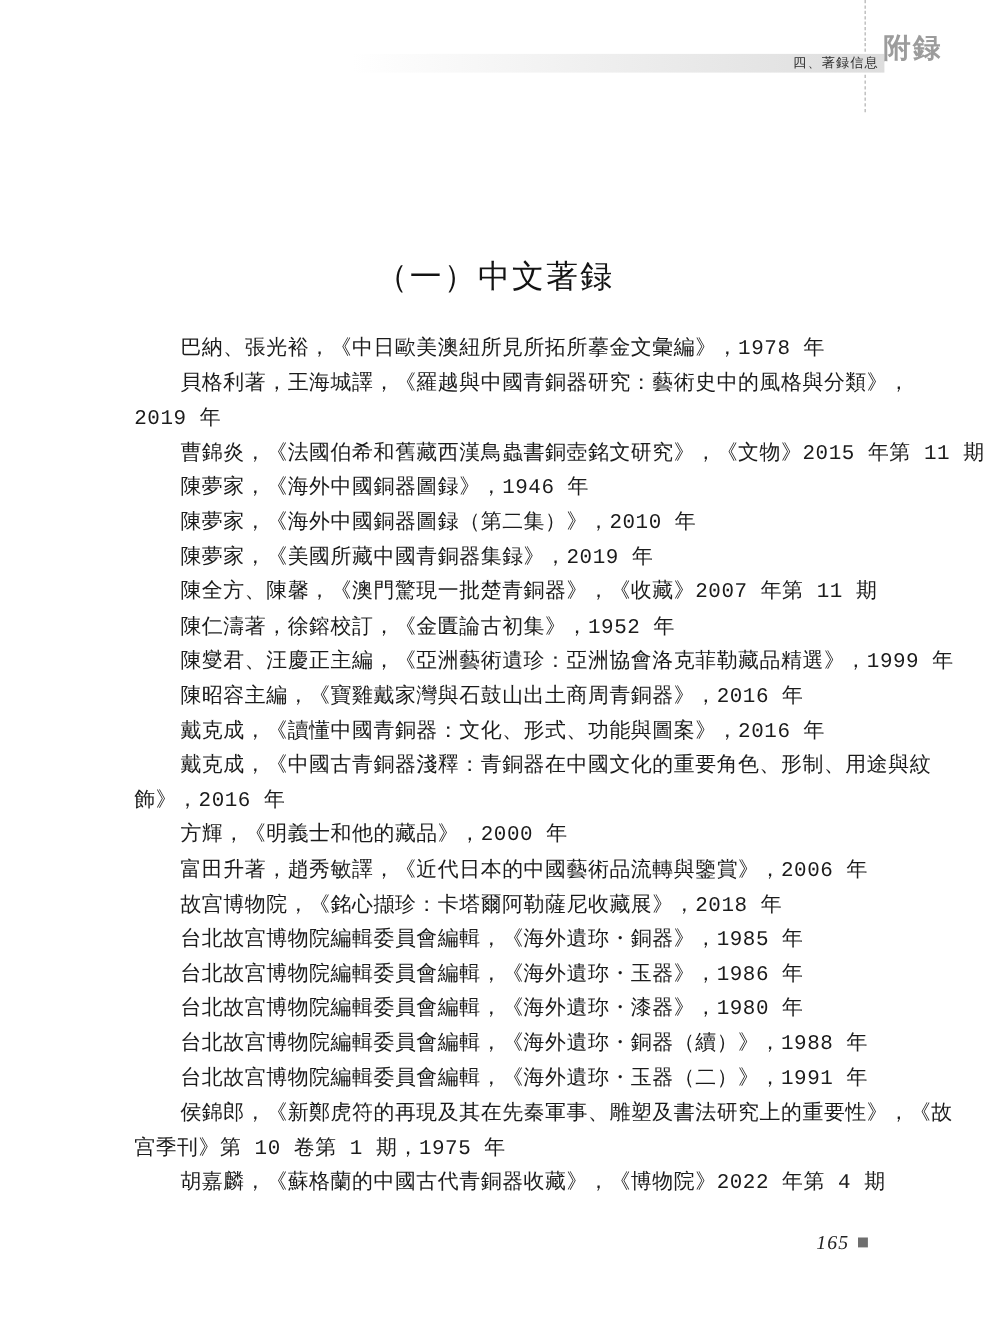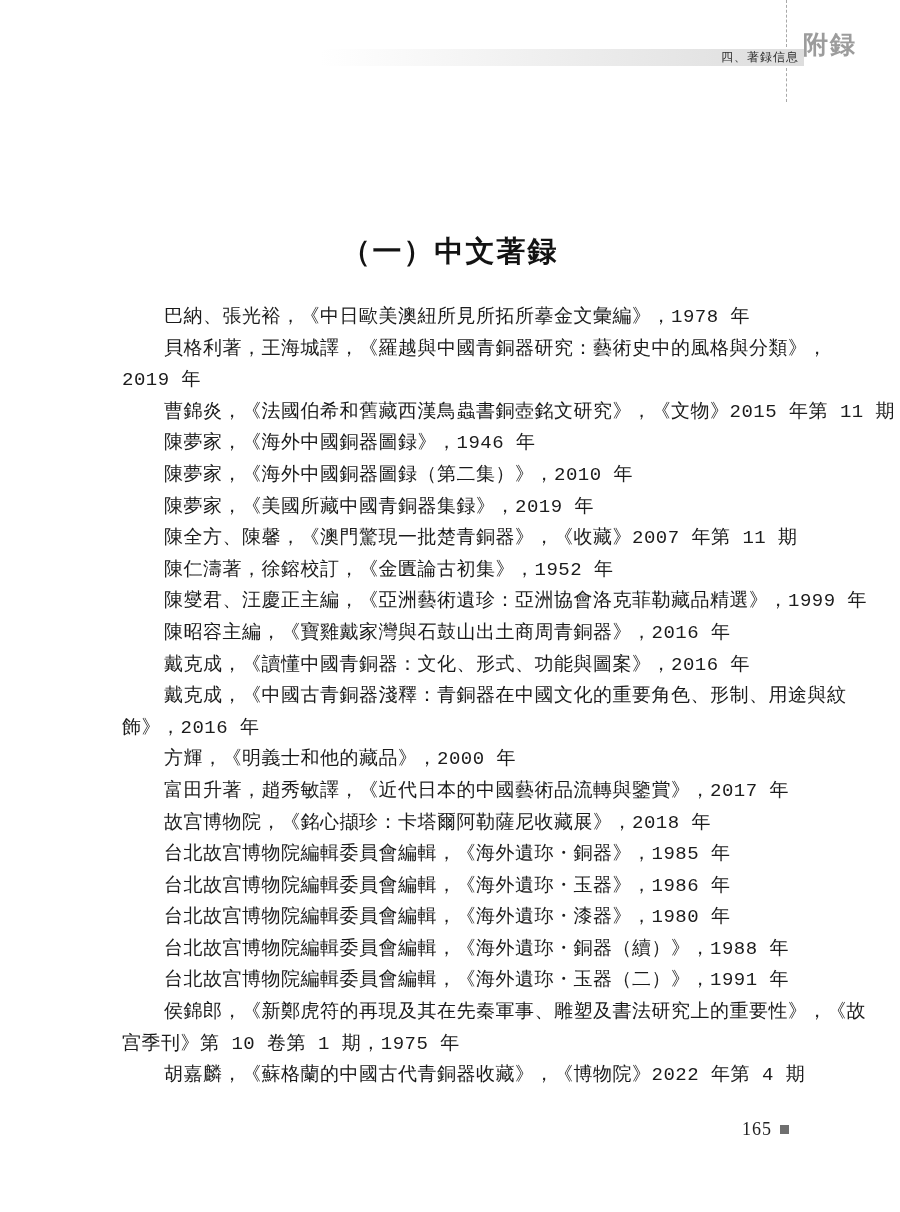--- a/index.html
+++ b/index.html
@@ -49,21 +49,21 @@
     line-height: 1.1;
     white-space: nowrap;
   }
 
   .page-title {
     position: absolute;
     left: 0; top: 213px;
     width: 900px;
     text-align: center;
     font-size: 29px;
-    font-weight: bold;
+    font-weight: normal;
     color: #131313;
     letter-spacing: 2px;
   }
 
   .bib {
     position: absolute;
     left: 122px; top: 302px;
     width: 748px;
   }
   .bib .line {
@@ -72,21 +72,21 @@
     color: #1b1b1b;
     white-space: nowrap;
     letter-spacing: 0.5px;
     font-family: Liberation Mono, monospace;
   }
   .bib .line.indent { padding-left: 42px; }
 
   .pagenum {
     position: absolute;
     left: 742px; top: 1119px;
-    display: flex; align-items: center; gap: 8px;
+    display: flex; align-items: center; gap: 8px; font-style: italic;
   }
   .pagenum .num { font-size: 18px; color: #222222; letter-spacing: 1px; }
   .pagenum .sq { width: 9px; height: 9px; background: #6f6f6f; }
 </style>
 </head>
 <body>
 
 <div class="dotted-seg top"></div>
 <div class="dotted-seg bottom"></div>
 
@@ -106,21 +106,21 @@
     <div class="line indent">陳夢家，《海外中國銅器圖録（第二集）》，2010 年</div>
     <div class="line indent">陳夢家，《美國所藏中國青銅器集録》，2019 年</div>
     <div class="line indent">陳全方、陳馨，《澳門驚現一批楚青銅器》，《收藏》2007 年第 11 期</div>
     <div class="line indent">陳仁濤著，徐鎔校訂，《金匱論古初集》，1952 年</div>
     <div class="line indent">陳燮君、汪慶正主編，《亞洲藝術遺珍：亞洲協會洛克菲勒藏品精選》，1999 年</div>
     <div class="line indent">陳昭容主編，《寶雞戴家灣與石鼓山出土商周青銅器》，2016 年</div>
     <div class="line indent">戴克成，《讀懂中國青銅器：文化、形式、功能與圖案》，2016 年</div>
     <div class="line indent">戴克成，《中國古青銅器淺釋：青銅器在中國文化的重要角色、形制、用途與紋</div>
     <div class="line">飾》，2016 年</div>
     <div class="line indent">方輝，《明義士和他的藏品》，2000 年</div>
-    <div class="line indent">富田升著，趙秀敏譯，《近代日本的中國藝術品流轉與鑒賞》，2017 年</div>
+    <div class="line indent">富田升著，趙秀敏譯，《近代日本的中國藝術品流轉與鑒賞》，2006 年</div>
     <div class="line indent">故宫博物院，《銘心擷珍：卡塔爾阿勒薩尼收藏展》，2018 年</div>
     <div class="line indent">台北故宫博物院編輯委員會編輯，《海外遺珎・銅器》，1985 年</div>
     <div class="line indent">台北故宫博物院編輯委員會編輯，《海外遺珎・玉器》，1986 年</div>
     <div class="line indent">台北故宫博物院編輯委員會編輯，《海外遺珎・漆器》，1980 年</div>
     <div class="line indent">台北故宫博物院編輯委員會編輯，《海外遺珎・銅器（續）》，1988 年</div>
     <div class="line indent">台北故宫博物院編輯委員會編輯，《海外遺珎・玉器（二）》，1991 年</div>
     <div class="line indent">侯錦郎，《新鄭虎符的再現及其在先秦軍事、雕塑及書法研究上的重要性》，《故</div>
     <div class="line">宫季刊》第 10 卷第 1 期，1975 年</div>
     <div class="line indent">胡嘉麟，《蘇格蘭的中國古代青銅器收藏》，《博物院》2022 年第 4 期</div>
   </div>

